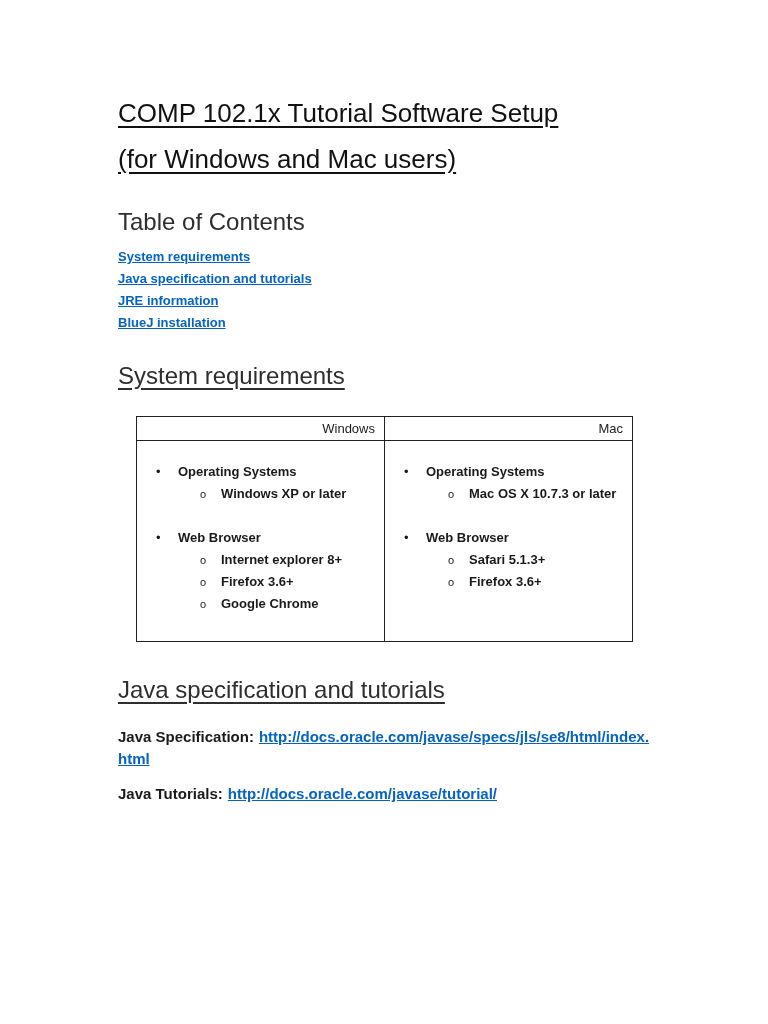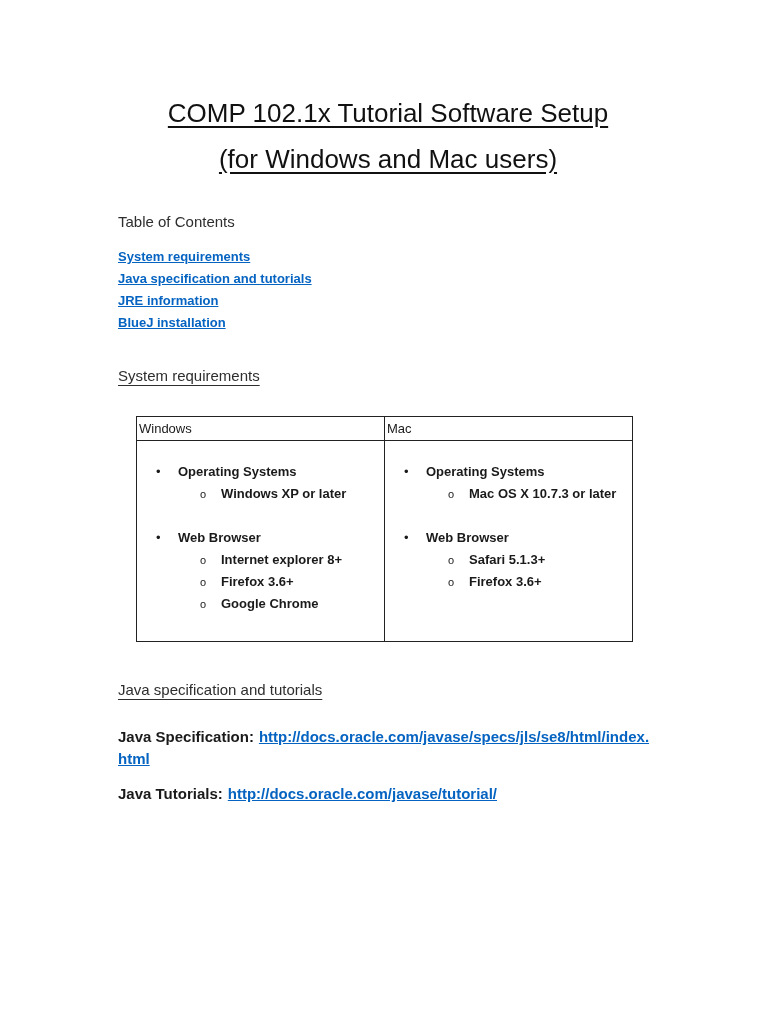--- a/index.html
+++ b/index.html
@@ -8,49 +8,49 @@
     width: 768px; height: 1024px;
     font-family: "Liberation Sans", sans-serif;
     color: var(--text-color, #1a1a1a);
     overflow: hidden;
   }
   .page { width: 768px; height: 1024px; padding: 90px 110px 0 118px; position: relative; }
 
   
   .title { margin-bottom: 28px; }
   .title-line {
-    display: block; text-align: center;
+    display: block; 
     font-size: 26px; line-height: 46px; font-weight: 400;
     color: #111; text-decoration: underline; text-underline-offset: 4px;
   }
 
   
-  .heading { font-size: 15px; line-height: 24px; font-weight: 400; color: #2e2e2e; }
+  .heading { font-size: 24px; line-height: 24px; font-weight: 400; color: #2e2e2e; }
   .heading.underlined { text-decoration: underline; text-underline-offset: 4px; }
   .sr-heading { margin-top: 30px; }
   .java-heading { margin-top: 36px; }
 
   
   .toc { margin-top: 12px; }
   .toc-link {
     display: block; width: fit-content;
     font-size: 13px; line-height: 22px; font-weight: 700;
     color: var(--link-color, #0563c1);
     text-decoration: underline; cursor: pointer;
   }
 
   
   .req-table {
     margin-top: 28px; margin-left: 18px;
     width: 497px; border-collapse: collapse; table-layout: fixed;
   }
   .req-table th, .req-table td { border: 1px solid #222; }
   .req-table th {
-    text-align: left; font-weight: 400; font-size: 13px;
-    padding: 4px 2px; height: 23px;
+    text-align: right; font-weight: 400; font-size: 13px;
+    padding: 4px 9px; height: 23px;
   }
   .req-table td { vertical-align: top; padding: 20px 9px 26px; }
   .group + .group { margin-top: 22px; }
   .li1, .li2 { position: relative; font-size: 13px; font-weight: 700; line-height: 22px; }
   .li1 { padding-left: 32px; }
   .li1 .mk { position: absolute; left: 10px; top: 0; font-weight: 400; }
   .li2 { padding-left: 75px; }
   .li2 .mk2 { position: absolute; left: 54px; top: 0; font-size: 11px; font-weight: 400; }
 
   

